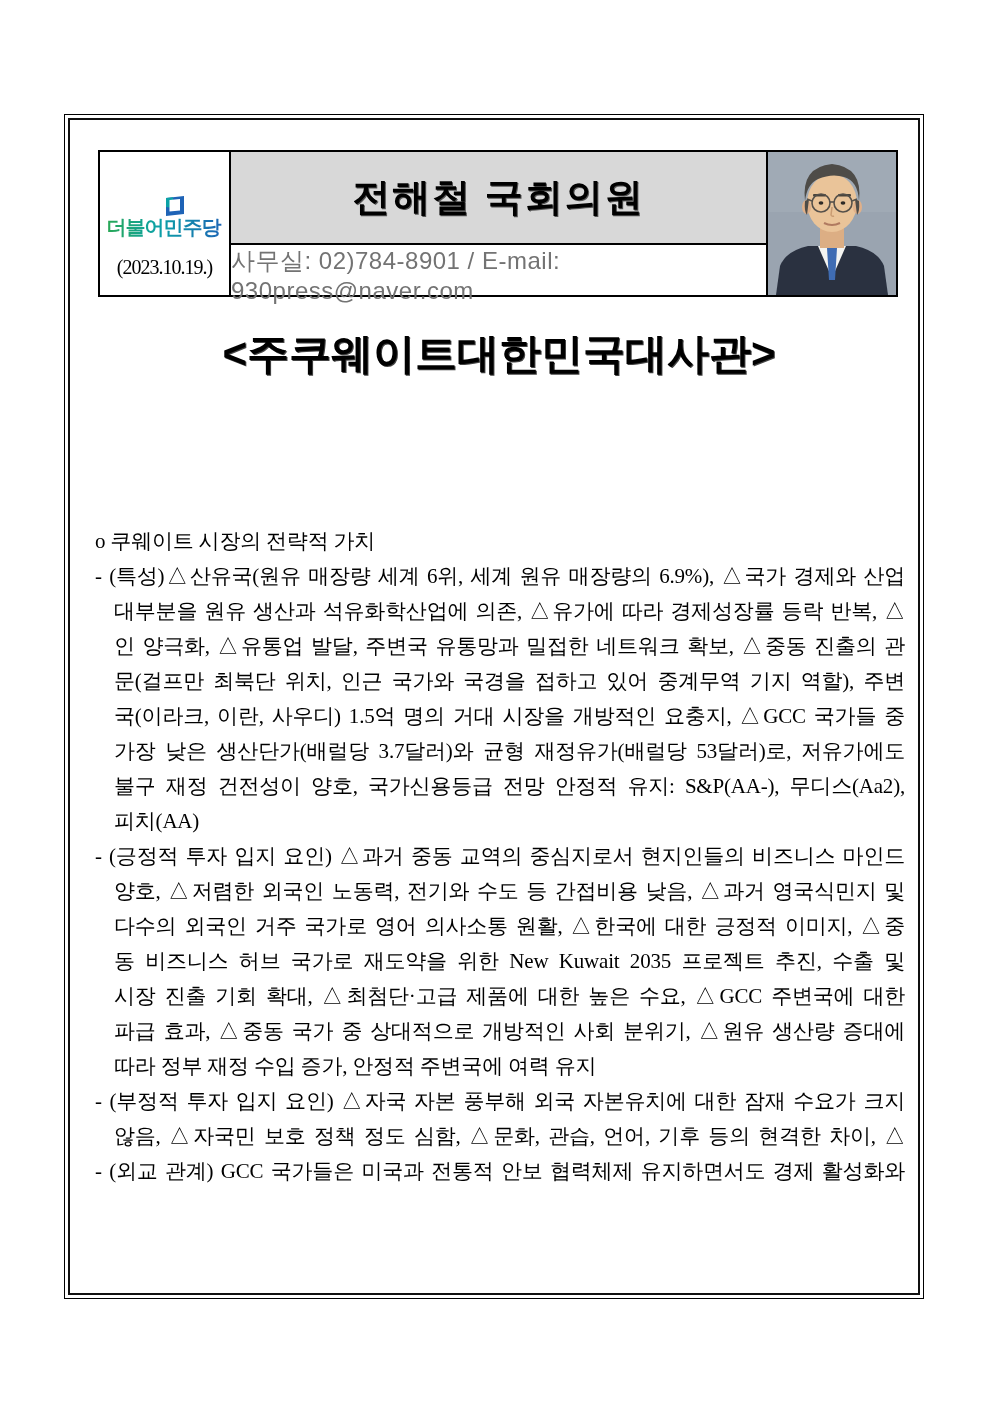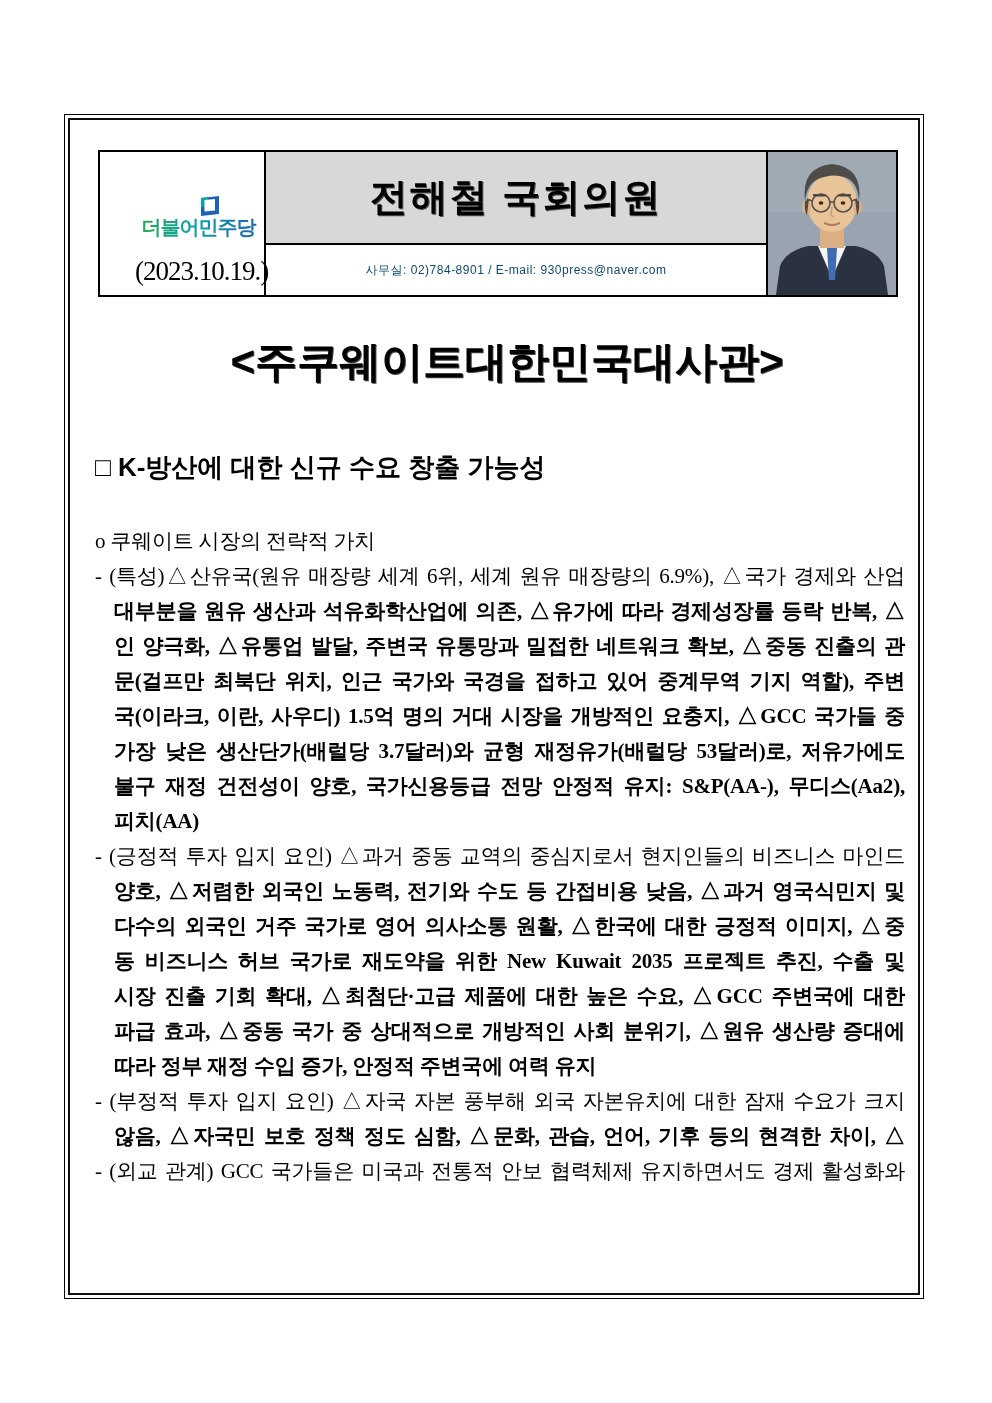--- a/index.html
+++ b/index.html
@@ -25,67 +25,66 @@
     position:absolute;left:98px;top:150px;width:800px;height:147px;
     border:2px solid #000;
     box-sizing:border-box;
     display:flex;
     background:#fff;
   }
   .logo-cell{
     position:relative;width:129px;flex:0 0 129px;
     border-right:2px solid #000;
     background:#fff;
-    margin-left:35px;
   }
   .party-symbol{position:absolute;top:44px;left:66px;}
   .party-name{
     position:absolute;top:62px;left:2px;right:4px;
     text-align:center;
     font-family:"Liberation Sans", sans-serif;
     font-weight:800;font-size:20px;letter-spacing:-1px;
     background:linear-gradient(90deg,#2ca84d 0%,#0ba2a6 45%,#1e63b6 100%);
     -webkit-background-clip:text;background-clip:text;
     color:transparent;
   }
   .release-date{
     position:absolute;top:104px;left:0;right:0;
     text-align:center;
-    font-size:27px;letter-spacing:-1px;
+    font-size:20px;letter-spacing:-1px;
   }
   .mid-cells{flex:1 1 auto;display:flex;flex-direction:column;min-width:0;}
   .title-cell{
     height:91px;flex:0 0 91px;
     background:#d8d8d8;
     border-bottom:2px solid #000;
     display:flex;align-items:center;justify-content:center;
     font-family:"Liberation Sans", sans-serif;
     font-weight:800;font-size:38px;letter-spacing:2px;
     text-shadow:1px 1px 0 #555;
   }
   .contact-cell{
     flex:1 1 auto;
     display:flex;align-items:center;justify-content:center;
     font-family:"Liberation Sans", sans-serif;
-    font-size:12px;letter-spacing:0.5px;color:#0c4a6e;
+    font-size:24px;letter-spacing:0.5px;color:#737373;
   }
   .photo-cell{
     width:128px;flex:0 0 128px;
     border-left:2px solid #000;
     background:#9aa4b0;
     overflow:hidden;
   }
   .photo-cell svg{display:block;}
   
   .main-title{
     position:absolute;left:66px;top:322px;width:858px;
     text-align:center;
     font-family:"Liberation Sans", sans-serif;
     font-weight:800;font-size:42px;letter-spacing:0px;
-    margin:12px;
+    margin:4px;
     text-shadow:1px 1px 0 #444;
   }
   .section-heading{
     position:absolute;left:95px;top:450px;width:810px;
     font-family:"Liberation Sans", sans-serif;
     font-weight:800;font-size:26px;letter-spacing:0px;
     margin:0;
   }
   
   .body-text{
@@ -94,21 +93,21 @@
     letter-spacing:-0.2px;
   }
   .bline{
     text-align:justify;
     white-space:nowrap;
   }
   .bline.stretch{
     white-space:normal;
     text-align-last:justify;
   }
-  .bline.cont{padding-left:19px;font-weight:bold;}
+  .bline.cont{padding-left:19px;}
 </style>
 </head>
 <body>
 
 <div class="page">
 
   <div class="frame-outer">
     <div class="frame-inner"></div>
   </div>
 
@@ -156,21 +155,20 @@
         <ellipse cx="75" cy="51" rx="2.4" ry="1.8" fill="#2e2a26"></ellipse>
         <path d="M64,55 L63,63 Q64,65 66,64" fill="none" stroke="#c99b72" stroke-width="1.5"></path>
         <path d="M56,71 Q64,75 72,71" fill="none" stroke="#b07a60" stroke-width="2"></path>
       </svg>
     </div>
 
   </div>
 
   <h1 class="main-title">&lt;주쿠웨이트대한민국대사관&gt;</h1>
 
-  <h2 class="section-heading">□ K-방산에 대한 신규 수요 창출 가능성</h2>
 
   <div class="body-text">
       <div class="bline">o 쿠웨이트 시장의 전략적 가치</div>
       <div class="bline stretch">- (특성)△산유국(원유 매장량 세계 6위, 세계 원유 매장량의 6.9%), △국가 경제와 산업</div>
       <div class="bline cont stretch">대부분을 원유 생산과 석유화학산업에 의존, △유가에 따라 경제성장률 등락 반복, △</div>
       <div class="bline cont stretch">인 양극화, △유통업 발달, 주변국 유통망과 밀접한 네트워크 확보, △중동 진출의 관</div>
       <div class="bline cont stretch">문(걸프만 최북단 위치, 인근 국가와 국경을 접하고 있어 중계무역 기지 역할), 주변</div>
       <div class="bline cont stretch">국(이라크, 이란, 사우디) 1.5억 명의 거대 시장을 개방적인 요충지, △GCC 국가들 중</div>
       <div class="bline cont stretch">가장 낮은 생산단가(배럴당 3.7달러)와 균형 재정유가(배럴당 53달러)로, 저유가에도</div>
       <div class="bline cont stretch">불구 재정 건전성이 양호, 국가신용등급 전망 안정적 유지: S&amp;P(AA-), 무디스(Aa2),</div>

